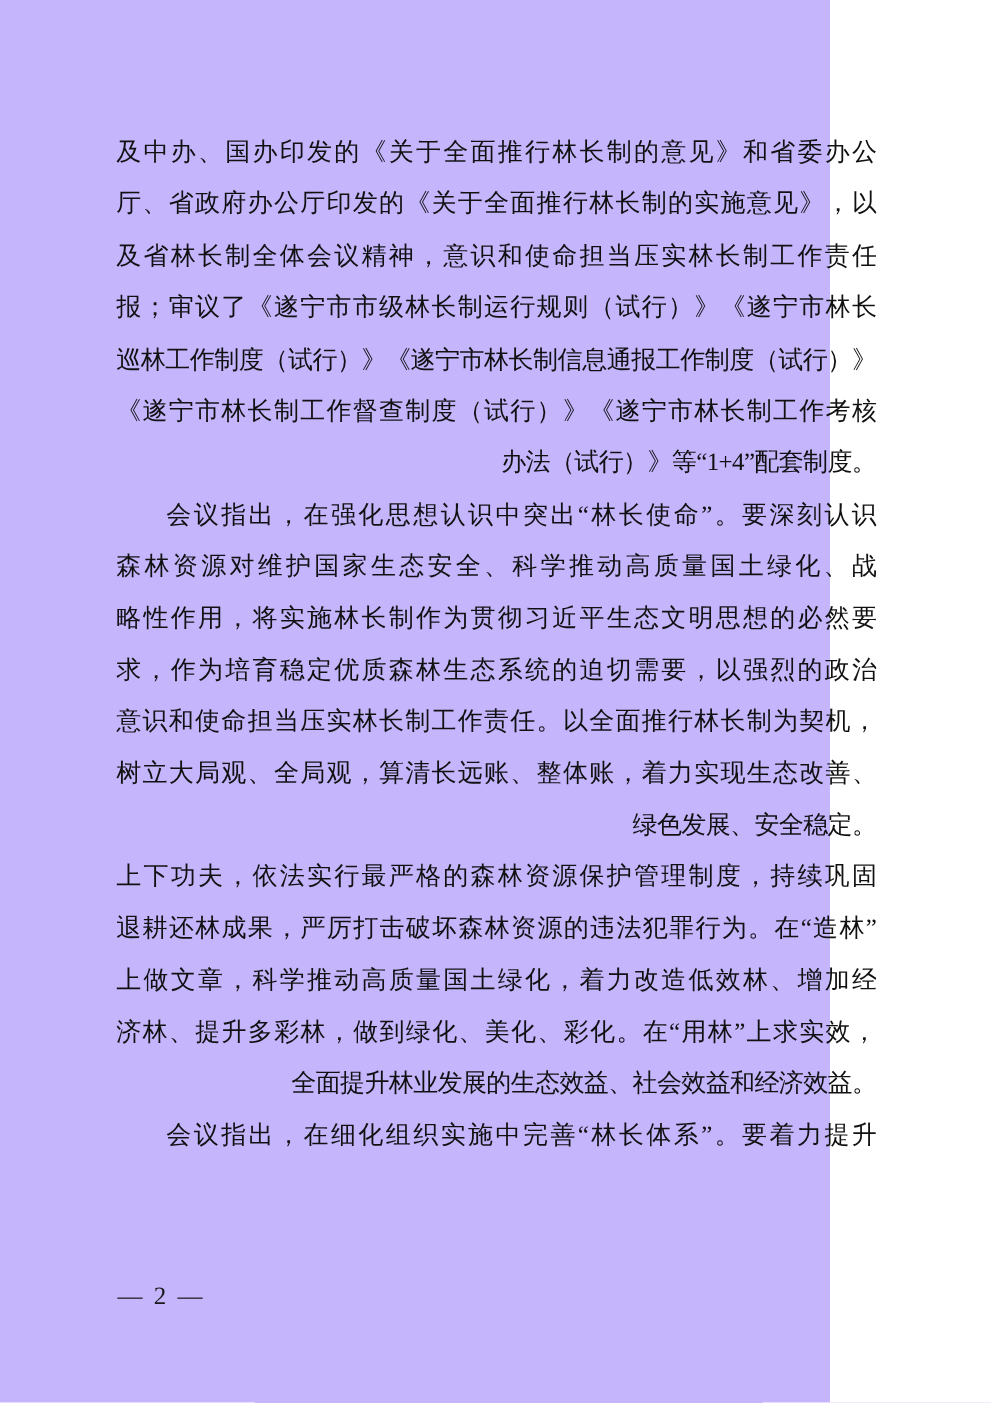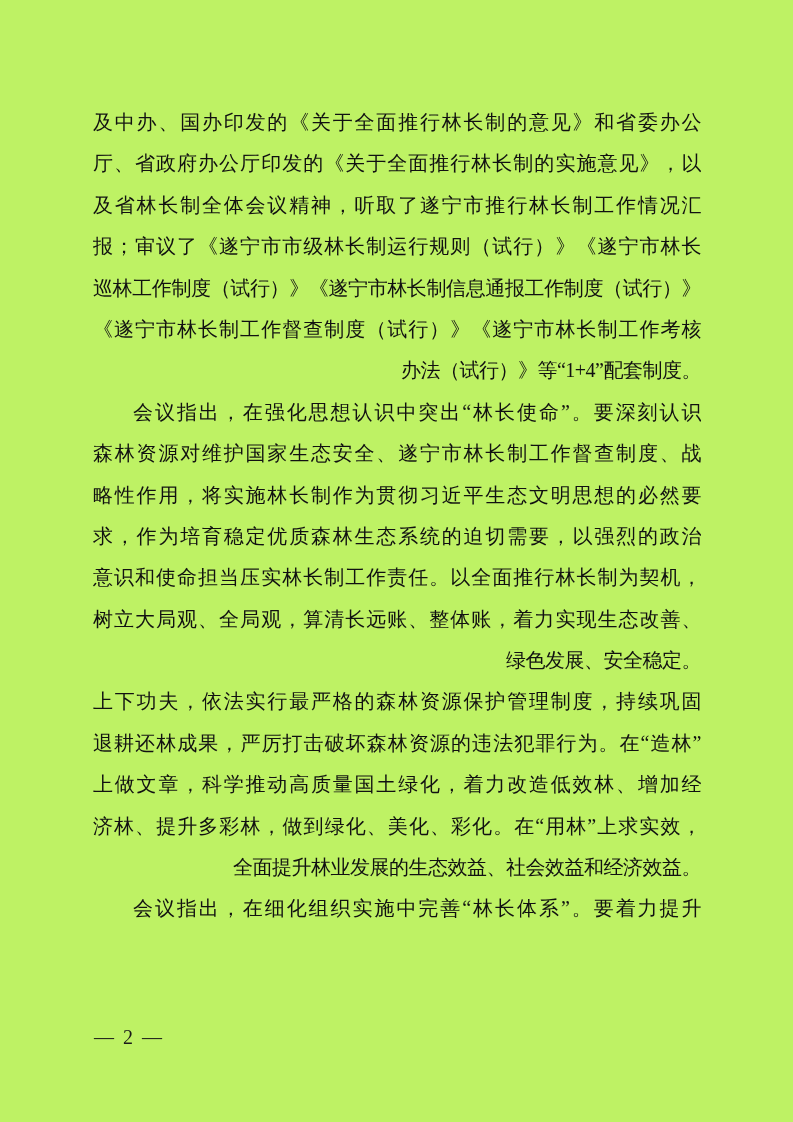--- a/index.html
+++ b/index.html
@@ -6,23 +6,23 @@
   html, body {
     width: 793px;
     height: 1122px;
     background: #ffffff;
     font-family: "Liberation Serif", "DejaVu Serif", serif;
     color: #111111;
     overflow: hidden;
   }
   .page {
     position: relative;
-    width: 793px;
+    width: 664px;
     height: 1122px;
-    background: #bef264;
+    background: #c4b5fd;
     text-decoration: underline;
   }
   .text-block {
     position: absolute;
     left: 93px;
     top: 102px;
     width: 608px;
     font-size: 20px;
     letter-spacing: -0.5px;
     line-height: 41.4px;
@@ -49,27 +49,27 @@
     color: #1a1a1a;
   }
 </style>
 </head>
 <body>
 
 <div class="page">
   <div class="text-block">
       <div class="line justify">及中办、国办印发的《关于全面推行林长制的意见》和省委办公</div>
       <div class="line justify">厅、省政府办公厅印发的《关于全面推行林长制的实施意见》，以</div>
-      <div class="line justify">及省林长制全体会议精神，听取了遂宁市推行林长制工作情况汇</div>
+      <div class="line justify">及省林长制全体会议精神，意识和使命担当压实林长制工作责任</div>
       <div class="line justify">报；审议了《遂宁市市级林长制运行规则（试行）》《遂宁市林长</div>
       <div class="line justify">巡林工作制度（试行）》《遂宁市林长制信息通报工作制度（试行）》</div>
       <div class="line justify">《遂宁市林长制工作督查制度（试行）》《遂宁市林长制工作考核</div>
       <div class="line">办法（试行）》等“1+4”配套制度。</div>
       <div class="line indent justify">会议指出，在强化思想认识中突出“林长使命”。要深刻认识</div>
-      <div class="line justify">森林资源对维护国家生态安全、遂宁市林长制工作督查制度、战</div>
+      <div class="line justify">森林资源对维护国家生态安全、科学推动高质量国土绿化、战</div>
       <div class="line justify">略性作用，将实施林长制作为贯彻习近平生态文明思想的必然要</div>
       <div class="line justify">求，作为培育稳定优质森林生态系统的迫切需要，以强烈的政治</div>
       <div class="line justify">意识和使命担当压实林长制工作责任。以全面推行林长制为契机，</div>
       <div class="line justify">树立大局观、全局观，算清长远账、整体账，着力实现生态改善、</div>
       <div class="line">绿色发展、安全稳定。</div>
       <div class="line justify">上下功夫，依法实行最严格的森林资源保护管理制度，持续巩固</div>
       <div class="line justify">退耕还林成果，严厉打击破坏森林资源的违法犯罪行为。在“造林”</div>
       <div class="line justify">上做文章，科学推动高质量国土绿化，着力改造低效林、增加经</div>
       <div class="line justify">济林、提升多彩林，做到绿化、美化、彩化。在“用林”上求实效，</div>
       <div class="line">全面提升林业发展的生态效益、社会效益和经济效益。</div>

